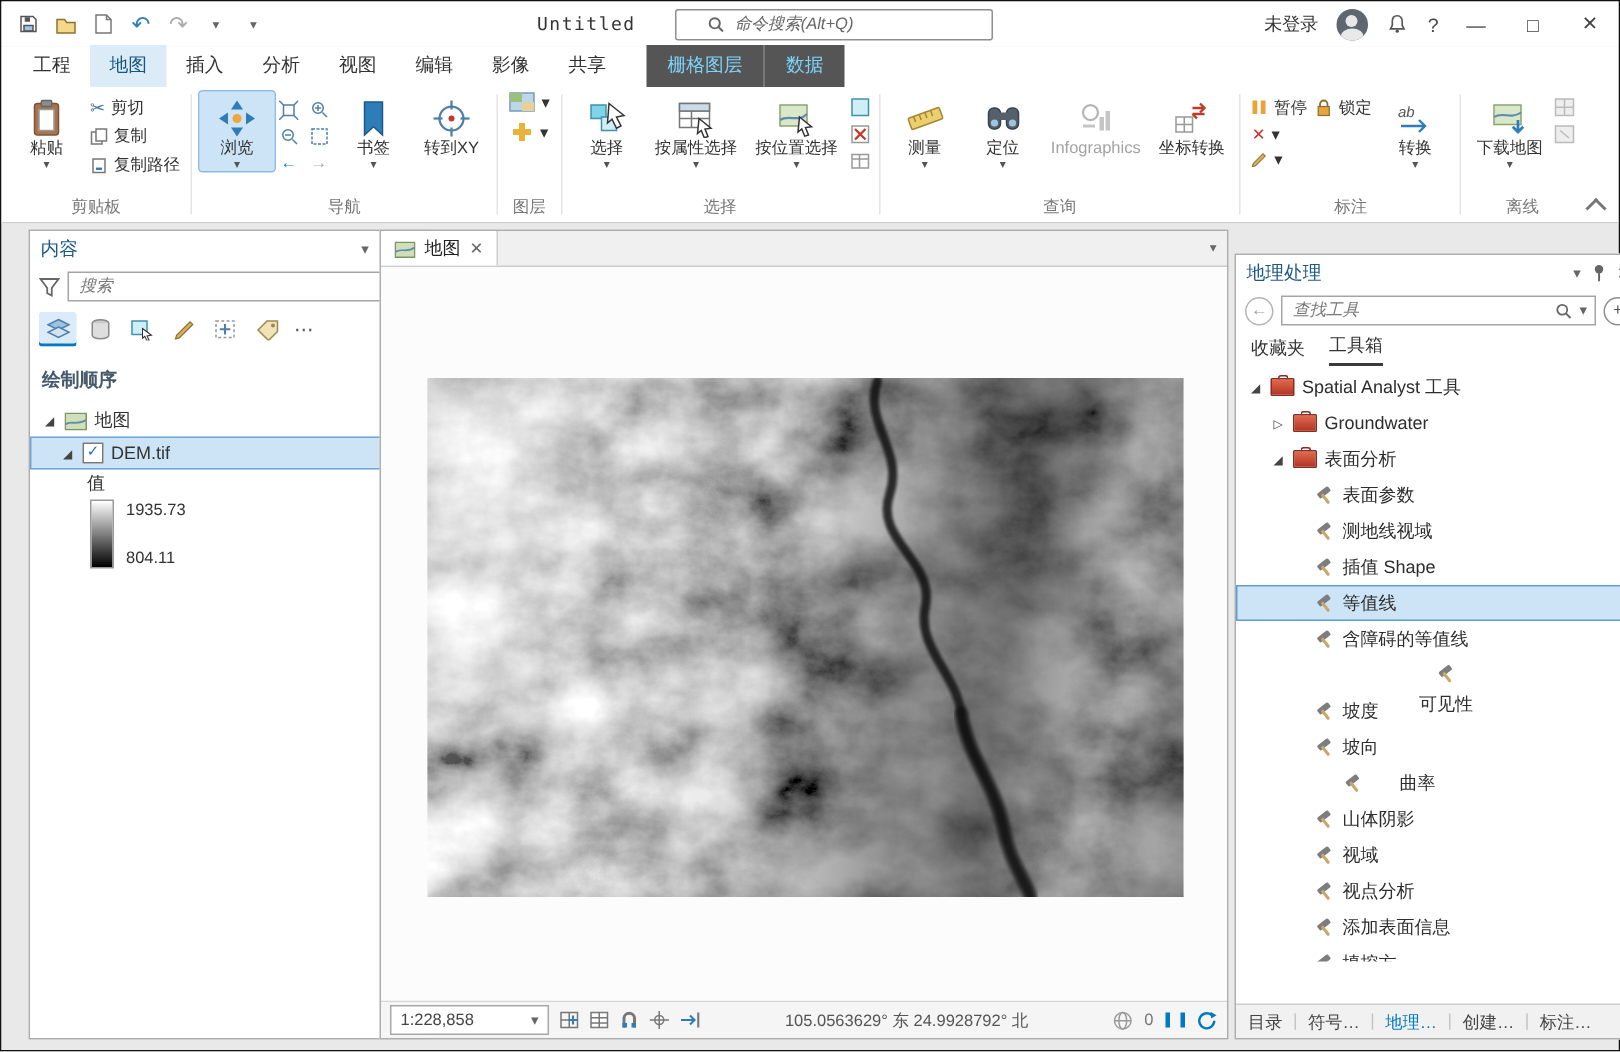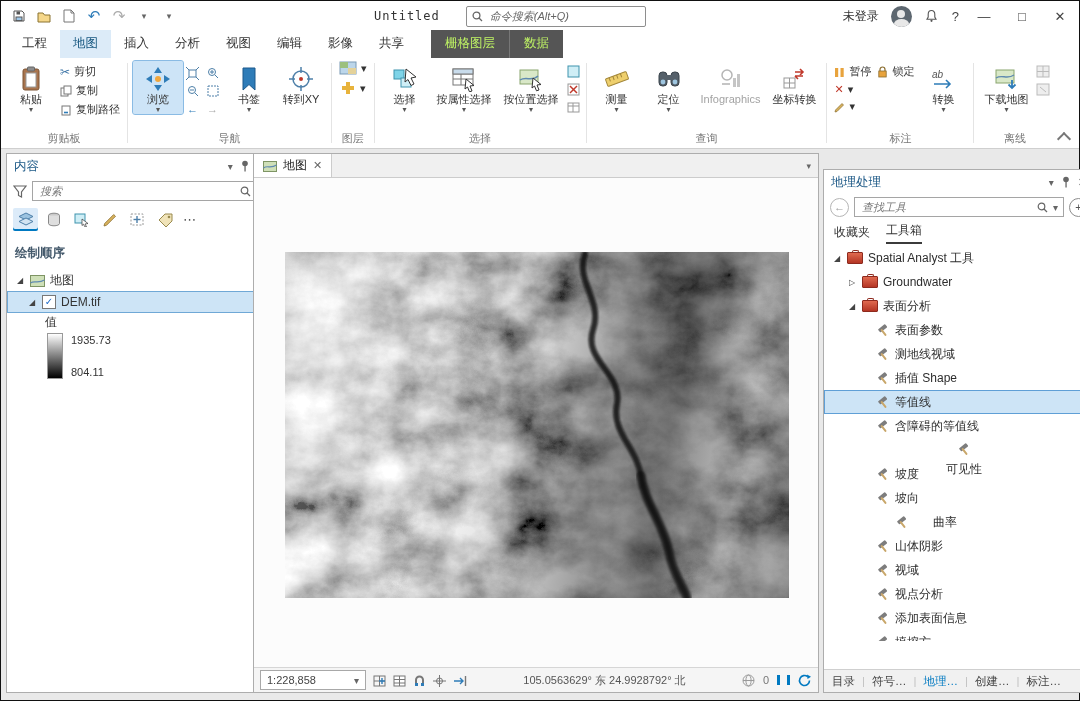--- a/index.html
+++ b/index.html
@@ -8,37 +8,37 @@
   .win{position:absolute;inset:0;border:1px solid #111;background:#ececec;box-sizing:border-box;}
 
   
   .titlebar{position:absolute;left:0;right:0;top:0;height:30px;background:#fff;display:flex;align-items:center;padding:0 4px;box-sizing:border-box;}
   .qat{display:flex;align-items:center;gap:9px;padding-left:6px;}
   .ticon{display:inline-flex;align-items:center;justify-content:center;width:16px;height:16px;color:#555;font-size:13px;}
   .undo{color:#2e7cb8;font-size:15px;} .redo{color:#ababab;font-size:15px;}
   .tchev{font-size:9px;color:#666;}
   .title-mid{flex:1;display:flex;align-items:center;justify-content:center;gap:26px;}
   .app-title{font-family:"DejaVu Sans Mono",monospace;font-size:12px;color:#333;letter-spacing:1px;}
-  .cmdsearch{width:168px;height:19px;border:1px solid #8e8e8e;border-radius:2px;background:#fff;display:flex;align-items:center;padding:0 5px;gap:5px;}
+  .cmdsearch{width:168px;height:19px;border:1px solid #8e8e8e;border-radius:2px;background:#fff;display:flex;align-items:center;padding:0 21px;gap:5px;}
   .cmdsearch input{border:none;outline:none;flex:1;font-size:11px;font-style:italic;background:transparent;color:#333;min-width:0;}
   .cmdsearch input::placeholder{color:#666;font-style:italic;}
   .tb-right{display:flex;align-items:center;gap:12px;padding-right:2px;}
   .signin{font-size:12px;color:#333;}
   .avatar{width:21px;height:21px;border-radius:50%;background:#5d6770;position:relative;overflow:hidden;}
   .avatar::before{content:"";position:absolute;left:6.5px;top:4px;width:8px;height:8px;border-radius:50%;background:#e8e8e8;}
   .avatar::after{content:"";position:absolute;left:3px;top:13px;width:15px;height:10px;border-radius:50% 50% 0 0;background:#e8e8e8;}
   .help{font-size:13px;color:#444;}
   .winbtn{width:26px;text-align:center;font-size:13px;color:#444;}
 
   
   .tabrow{position:absolute;left:0;right:0;top:30px;height:27px;background:#fff;display:flex;align-items:flex-end;padding-left:8px;box-sizing:border-box;}
   .rtab{padding:5px 13px 6px;font-size:12.5px;color:#333;white-space:nowrap;}
   .rtab.active{background:#dcebf8;color:#15567f;}
   .ctxstrip{display:flex;margin-left:14px;}
-  .ctxstrip span{background:#555;color:#bef264;padding:5px 14px 6px;font-size:12.5px;white-space:nowrap;}
+  .ctxstrip span{background:#555;color:#7dd3fc;padding:5px 14px 6px;font-size:12.5px;white-space:nowrap;}
   .ctxstrip span + span{border-left:1px solid #777;}
 
   
   .ribbon{position:absolute;left:0;right:0;top:57px;height:91px;background:#fff;border-bottom:1px solid #cfcfcf;display:flex;box-sizing:border-box;}
   .rgroup{display:flex;flex-direction:column;}
   .rg-body{flex:1;display:flex;align-items:flex-start;gap:2px;padding:3px 5px 0;}
   .rg-label{height:17px;line-height:15px;font-size:11px;color:#777;text-align:center;white-space:nowrap;}
   .rsep{width:1px;background:#e4e4e4;margin:5px 0;}
   .bigbtn{display:flex;flex-direction:column;align-items:center;padding:3px 5px 1px;border-radius:2px;min-width:40px;}
   .bigbtn .bicon{height:29px;display:flex;align-items:center;justify-content:center;}
@@ -48,21 +48,21 @@
   .bigbtn.disabled .blabel{color:#a3a3a3;}
   .minicol{display:flex;flex-direction:column;gap:4px;padding-top:3px;}
   .minibtn{display:flex;align-items:center;gap:4px;font-size:11px;color:#333;white-space:nowrap;padding:0 2px;}
   .navgrid{display:grid;grid-template-columns:17px 17px;grid-auto-rows:15px;gap:3px;padding-top:5px;}
   .sicon{display:inline-flex;align-items:center;justify-content:center;width:15px;height:14px;font-size:11px;color:#4d7fa8;}
   .collapse-chev{position:absolute;right:10px;bottom:4px;width:8px;height:8px;border-left:2px solid #777;border-top:2px solid #777;transform:rotate(45deg);}
 
   
   .main{position:absolute;left:0;right:0;top:148px;bottom:0;background:#e9e9e9;}
   .pane{background:#fff;border:1px solid #adadad;box-sizing:border-box;display:flex;flex-direction:column;}
-  .pane-left{position:absolute;left:5px;top:4px;width:268px;bottom:7px;}
+  .pane-left{position:absolute;left:18px;top:4px;width:268px;bottom:7px;}
   .mapview{position:absolute;left:252px;top:4px;width:566px;bottom:7px;}
   .pane-right{position:absolute;left:822px;top:20px;width:272px;bottom:7px;}
   .pane-header{height:24px;display:flex;align-items:center;gap:7px;padding:0 7px;}
   .pane-title{color:#1d5987;font-size:12.5px;flex:1;}
   .ph-icon{color:#666;font-size:10px;display:inline-flex;align-items:center;}
 
   .searchrow{display:flex;align-items:center;gap:5px;padding:3px 6px 5px;}
   .searchbox{flex:1;height:20px;border:1px solid #a5a5a5;background:#fff;display:flex;align-items:center;padding:0 5px;gap:5px;box-sizing:border-box;}
   .searchbox input{border:none;outline:none;flex:1;font-size:11px;font-style:italic;background:transparent;min-width:0;color:#333;}
   .searchbox input::placeholder{color:#777;font-style:italic;}

